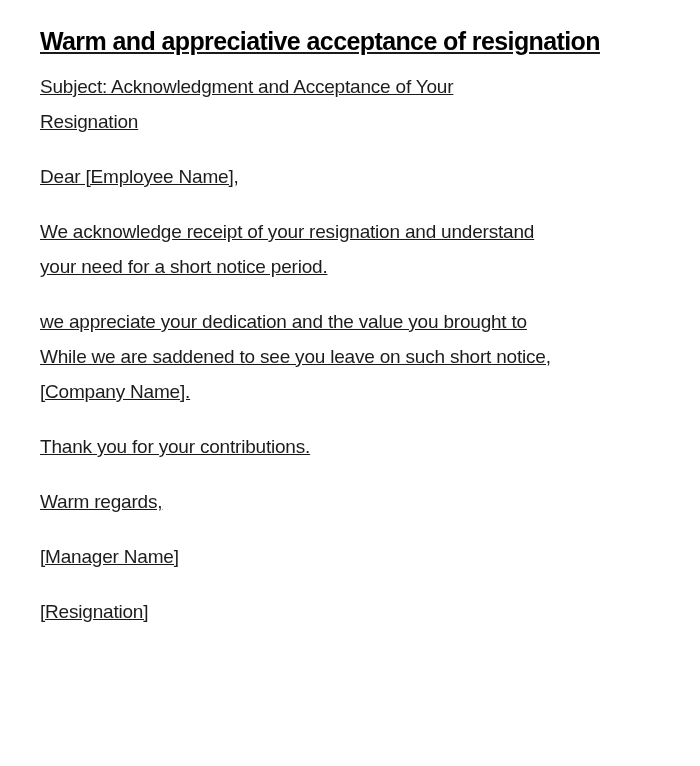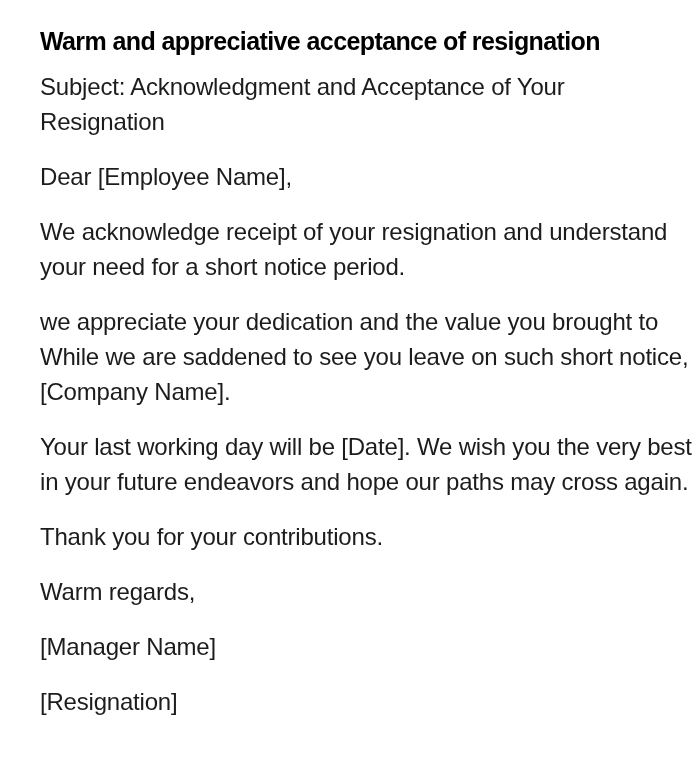--- a/index.html
+++ b/index.html
@@ -1,26 +1,26 @@
 <!DOCTYPE html>
 <html><head>
 <meta charset="utf-8">
 <style>
   html, body { margin: 0; padding: 0; background: #ffffff; }
   body { width: 700px; height: 766px; overflow: hidden; }
-  .doc { padding: 24px 8px 0 40px; color: #1a1a1a; }
+  .doc { padding: 24px 8px 0 40px; color: #1a1a1a; text-decoration: underline; }
   .title {
     font-family: "Liberation Sans", sans-serif;
     font-weight: bold; font-size: 25px; color: #000;
     margin: 0 0 11px 0; line-height: 34px; letter-spacing: -0.6px;
     white-space: nowrap;
   }
   .para {
     font-family: "Liberation Sans", sans-serif;
-    font-size: 24px; line-height: 35px; margin: 7px 0 20px 0;
+    font-size: 19px; line-height: 35px; margin: 7px 0 20px 0;
     color: #1c1c1c; white-space: nowrap; letter-spacing: -0.2px;
   }
   .line { display: block; }
 </style>
 </head>
 <body>
 
 <div class="doc">
   <h1 class="title">Warm and appreciative acceptance of resignation</h1>
 
@@ -34,24 +34,20 @@
   <p class="para">
     <span class="line">We acknowledge receipt of your resignation and understand</span>
     <span class="line">your need for a short notice period.</span>
   </p>
   <p class="para">
     <span class="line">we appreciate your dedication and the value you brought to</span>
     <span class="line">While we are saddened to see you leave on such short notice,</span>
     <span class="line">[Company Name].</span>
   </p>
   <p class="para">
-    <span class="line">Your last working day will be [Date]. We wish you the very best</span>
-    <span class="line">in your future endeavors and hope our paths may cross again.</span>
-  </p>
-  <p class="para">
     <span class="line">Thank you for your contributions.</span>
   </p>
   <p class="para">
     <span class="line">Warm regards,</span>
   </p>
   <p class="para">
     <span class="line">[Manager Name]</span>
   </p>
   <p class="para">
     <span class="line">[Resignation]</span>

